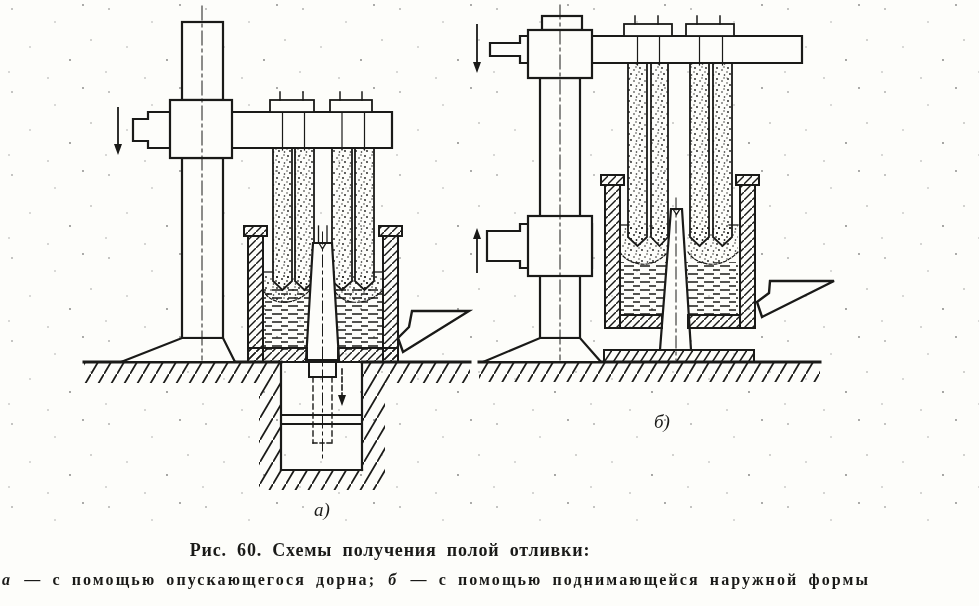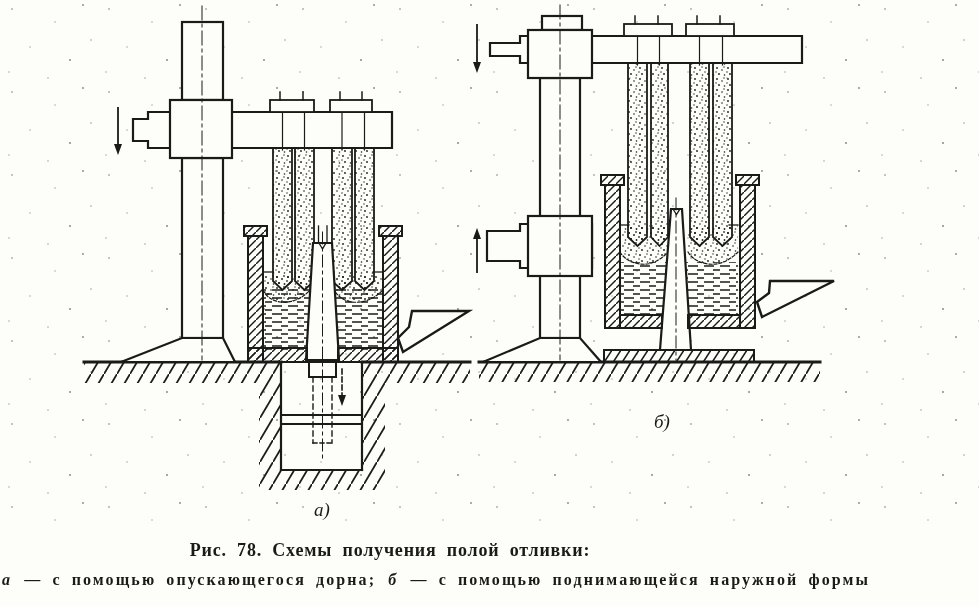--- a/index.html
+++ b/index.html
@@ -240,21 +240,21 @@
 
     <polygon points="770,281 834,281 762,317 757,302 769,293" fill="#fdfdfa" stroke="#1a1a18" stroke-width="2.4" stroke-linejoin="miter"></polygon>
 
     <line x1="560" y1="5" x2="560" y2="360" stroke="#1a1a18" stroke-width="1" stroke-dasharray="14,4,3,4"></line>
     <line x1="676" y1="198" x2="676" y2="360" stroke="#1a1a18" stroke-width="1" stroke-dasharray="12,4,3,4"></line>
 
     <text x="662" y="428" font-size="19" font-style="italic" text-anchor="middle" fill="#1a1a18" stroke="none">б)</text>
   </g>
 </svg>
 
-<div class="caption">Рис. 78. Схемы получения полой отливки:</div>
+<div class="caption">Рис. 60. Схемы получения полой отливки:</div>
 
 <div class="legend">
   <span class="key">а</span>
   <span>— с помощью опускающегося дорна;</span>
   <span class="key">б</span>
   <span>— с помощью поднимающейся наружной формы</span>
 </div>
 
 </div>
 

